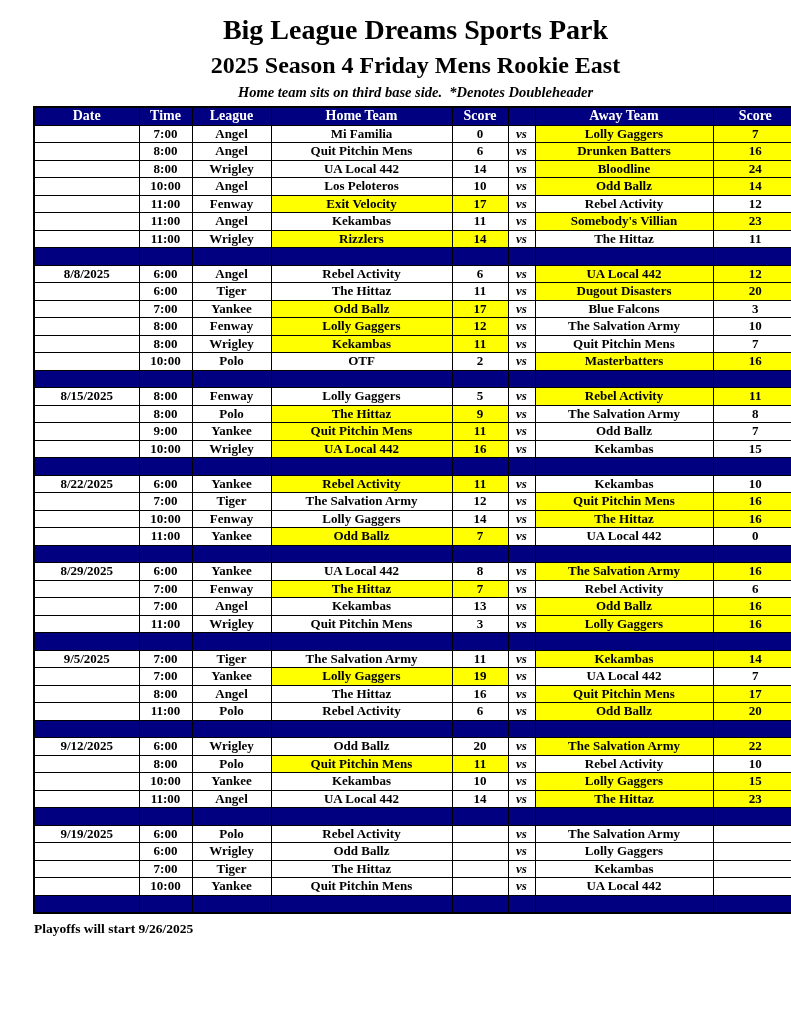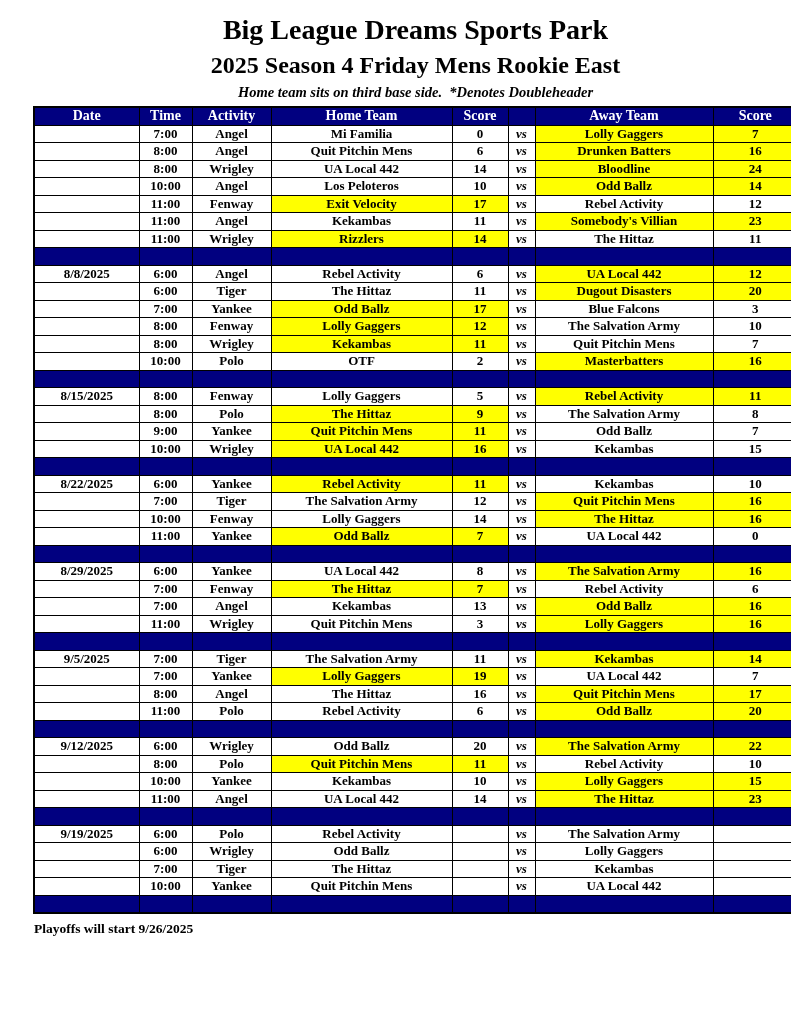--- a/index.html
+++ b/index.html
@@ -65,21 +65,21 @@
       <col style="width:181px">
         <col style="width:56px">
         <col style="width:27px">
       <col style="width:178px">
         <col style="width:85px">
     </colgroup>
     <thead>
       <tr>
         <th>Date</th>
         <th>Time</th>
-        <th>Activity</th>
+        <th>League</th>
         <th>Home Team</th>
         <th>Score</th>
         <th></th>
         <th>Away Team</th>
         <th>Score</th>
       </tr>
     </thead>
     <tbody>
         <tr>
           <td class="date"></td>

